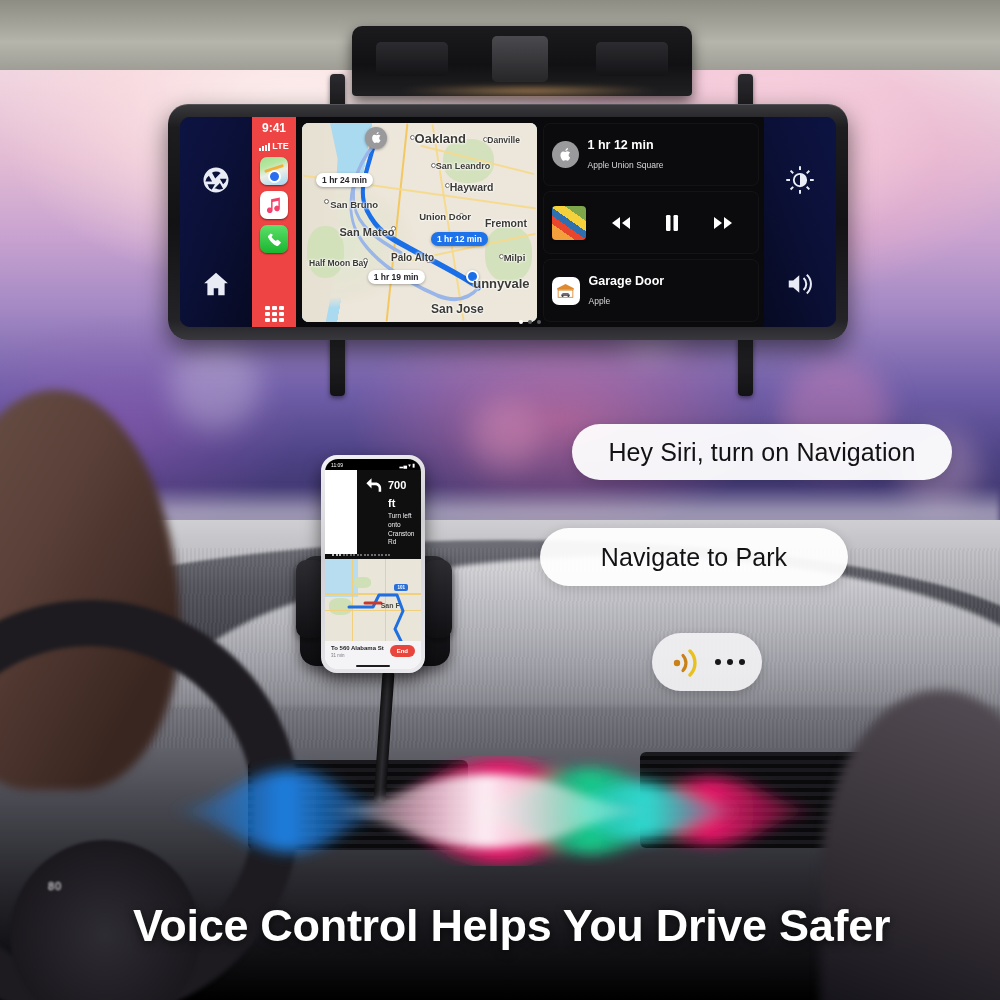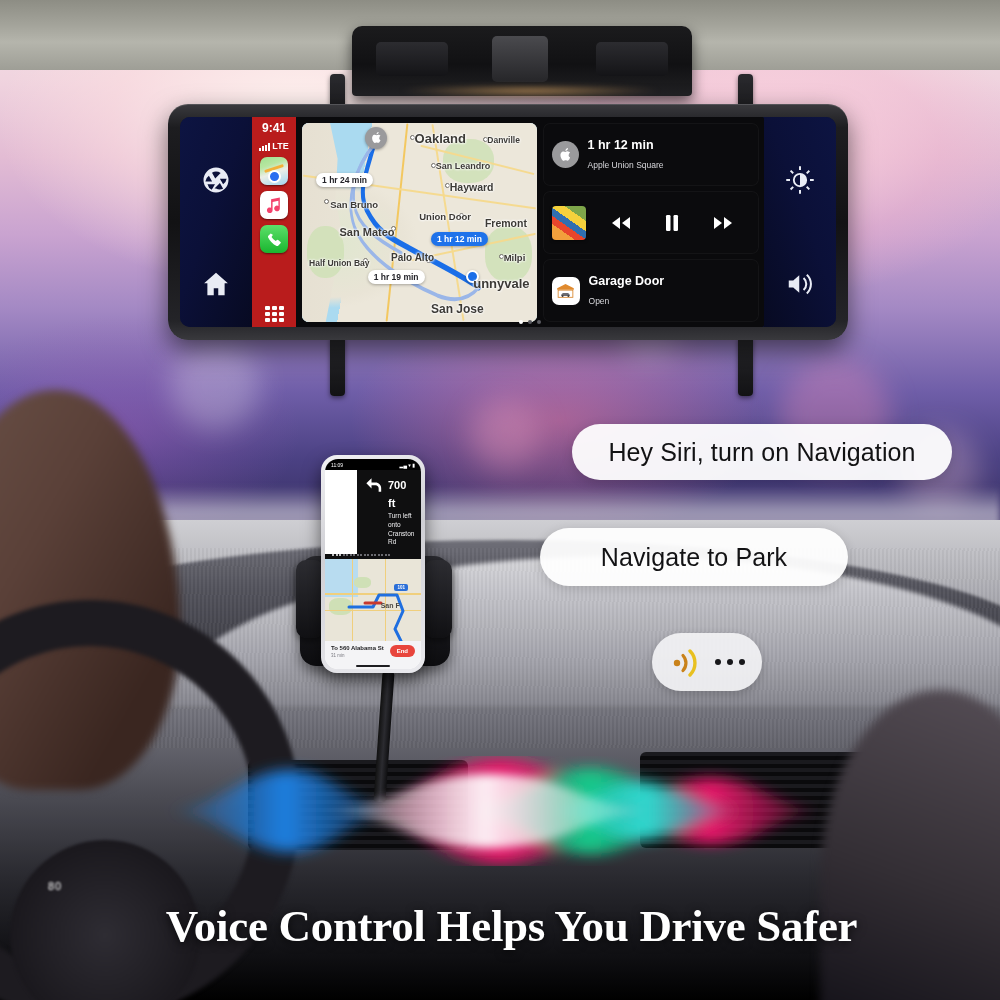--- a/index.html
+++ b/index.html
@@ -146,21 +146,21 @@
   }
   .rail-btn svg{ width:30px; height:30px; fill:#e9ecf5; }
 
   
   .cp{
     flex:1; position:relative; display:flex;
     background:#0a0a0c;
     border-radius:2px;
   }
   .cp-sidebar{
-    width:44px; flex:0 0 44px; background:#b91c1c;
+    width:44px; flex:0 0 44px; background:#ef4444;
     display:flex; flex-direction:column; align-items:center;
     padding-top:5px; gap:6px;
   }
   .cp-time{ color:#fff; font-size:12px; font-weight:700; line-height:1.1; }
   .cp-lte{ color:#fff; font-size:9px; font-weight:700; display:flex; align-items:flex-end; gap:2px; }
   .bars{ display:flex; align-items:flex-end; gap:1px; height:8px; }
   .bars i{ width:2px; background:#fff; display:block; }
   .bars i:nth-child(1){height:3px}.bars i:nth-child(2){height:5px}
   .bars i:nth-child(3){height:6px}.bars i:nth-child(4){height:8px}
   .cp-app{
@@ -373,21 +373,21 @@
   
   .siri-wave{
     position:absolute; left:160px; top:756px; width:700px; height:110px;
     pointer-events:none;
   }
 
   
   .headline{
     position:absolute; left:0; bottom:48px; width:1000px; text-align:center;
     color:#fff; font-size:45px; font-weight:700; letter-spacing:-.3px;
-    font-family:Liberation Serif, serif;
+    font-family:Liberation Sans, sans-serif;
     text-shadow:0 2px 10px rgba(0,0,0,.7);
     padding-left:23px;
   }
 </style>
 </head>
 <body>
 
 <div id="stage">
 
   <div class="bg-sky"></div>
@@ -521,21 +521,21 @@
                 <div class="map-city" style="left: 48%; top: 4%; font-size: 13px;">Oakland</div>
                 <div class="map-city" style="left: 79%; top: 6%; font-size: 8.5px;">Danville</div>
                 <div class="map-city" style="left: 57%; top: 19%; font-size: 9px;">San Leandro</div>
                 <div class="map-city" style="left: 63%; top: 29%; font-size: 10.5px;">Hayward</div>
                 <div class="map-city" style="left: 12%; top: 38%; font-size: 9.5px;">San Bruno</div>
                 <div class="map-city" style="left: 50%; top: 44%; font-size: 9.5px;">Union Door</div>
                 <div class="map-city" style="left: 78%; top: 47%; font-size: 10.5px;">Fremont</div>
                 <div class="map-city" style="left: 16%; top: 52%; font-size: 11px;">San Mateo</div>
                 <div class="map-city" style="left: 38%; top: 65%; font-size: 10px;">Palo Alto</div>
                 <div class="map-city" style="left: 86%; top: 65%; font-size: 9.5px;">Milpi</div>
-                <div class="map-city" style="left: 3%; top: 68%; font-size: 8.5px;">Half Union Bay</div>
+                <div class="map-city" style="left: 3%; top: 68%; font-size: 8.5px;">Half Moon Bay</div>
                 <div class="map-city" style="left: 73%; top: 77%; font-size: 13px;">unnyvale</div>
                 <div class="map-city" style="left: 55%; top: 90%; font-size: 12px;">San Jose</div>
               </div>
             <div id="map-etas">
                 <div class="eta-pill" style="left: 6%; top: 25%;">1 hr 24 min</div>
                 <div class="eta-pill active" style="left: 55%; top: 55%;">1 hr 12 min</div>
                 <div class="eta-pill" style="left: 28%; top: 74%;">1 hr 19 min</div>
               </div>
           </div>
 
@@ -574,21 +574,21 @@
                 <svg viewBox="0 0 24 24">
                   <path d="M2.5 9.5 12 4.5l9.5 5v1.6H2.5z" fill="#e08a2e"></path>
                   <rect x="3.6" y="11.6" width="16.8" height="8.2" fill="#fff" stroke="#d98a33" stroke-width="1"></rect>
                   <path d="M7 18.2h10c0-1.7-1-3-2.2-3.4H9.2C8 15.2 7 16.5 7 18.2z" fill="#6b6b70"></path>
                   <circle cx="8.7" cy="18.4" r="1.1" fill="#333"></circle>
                   <circle cx="15.3" cy="18.4" r="1.1" fill="#333"></circle>
                 </svg>
               </div>
               <div>
                 <div class="w-title">Garage Door</div>
-                <div class="w-sub">Open</div>
+                <div class="w-sub">Apple</div>
               </div>
             </div>
           </div>
 
           <div class="pager">
             <i class="on"></i>
               <i></i>
               <i></i>
           </div>
         </div>

